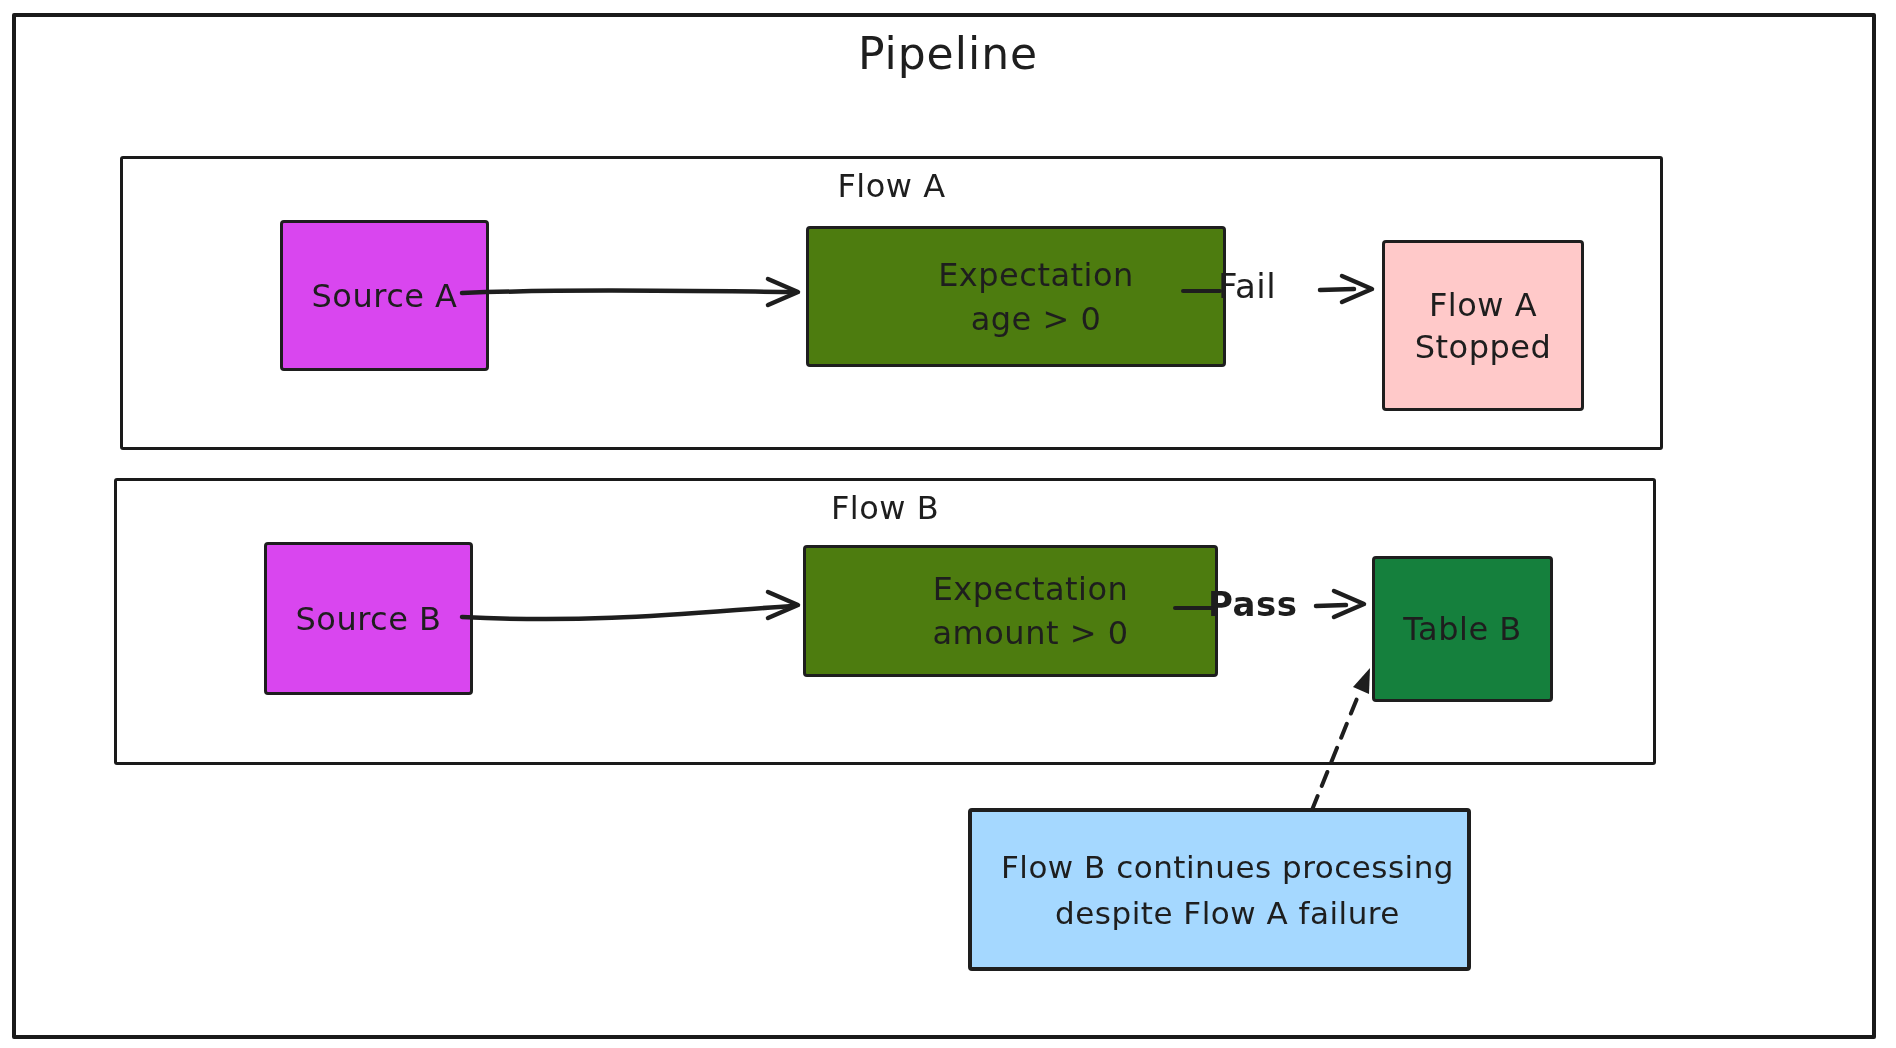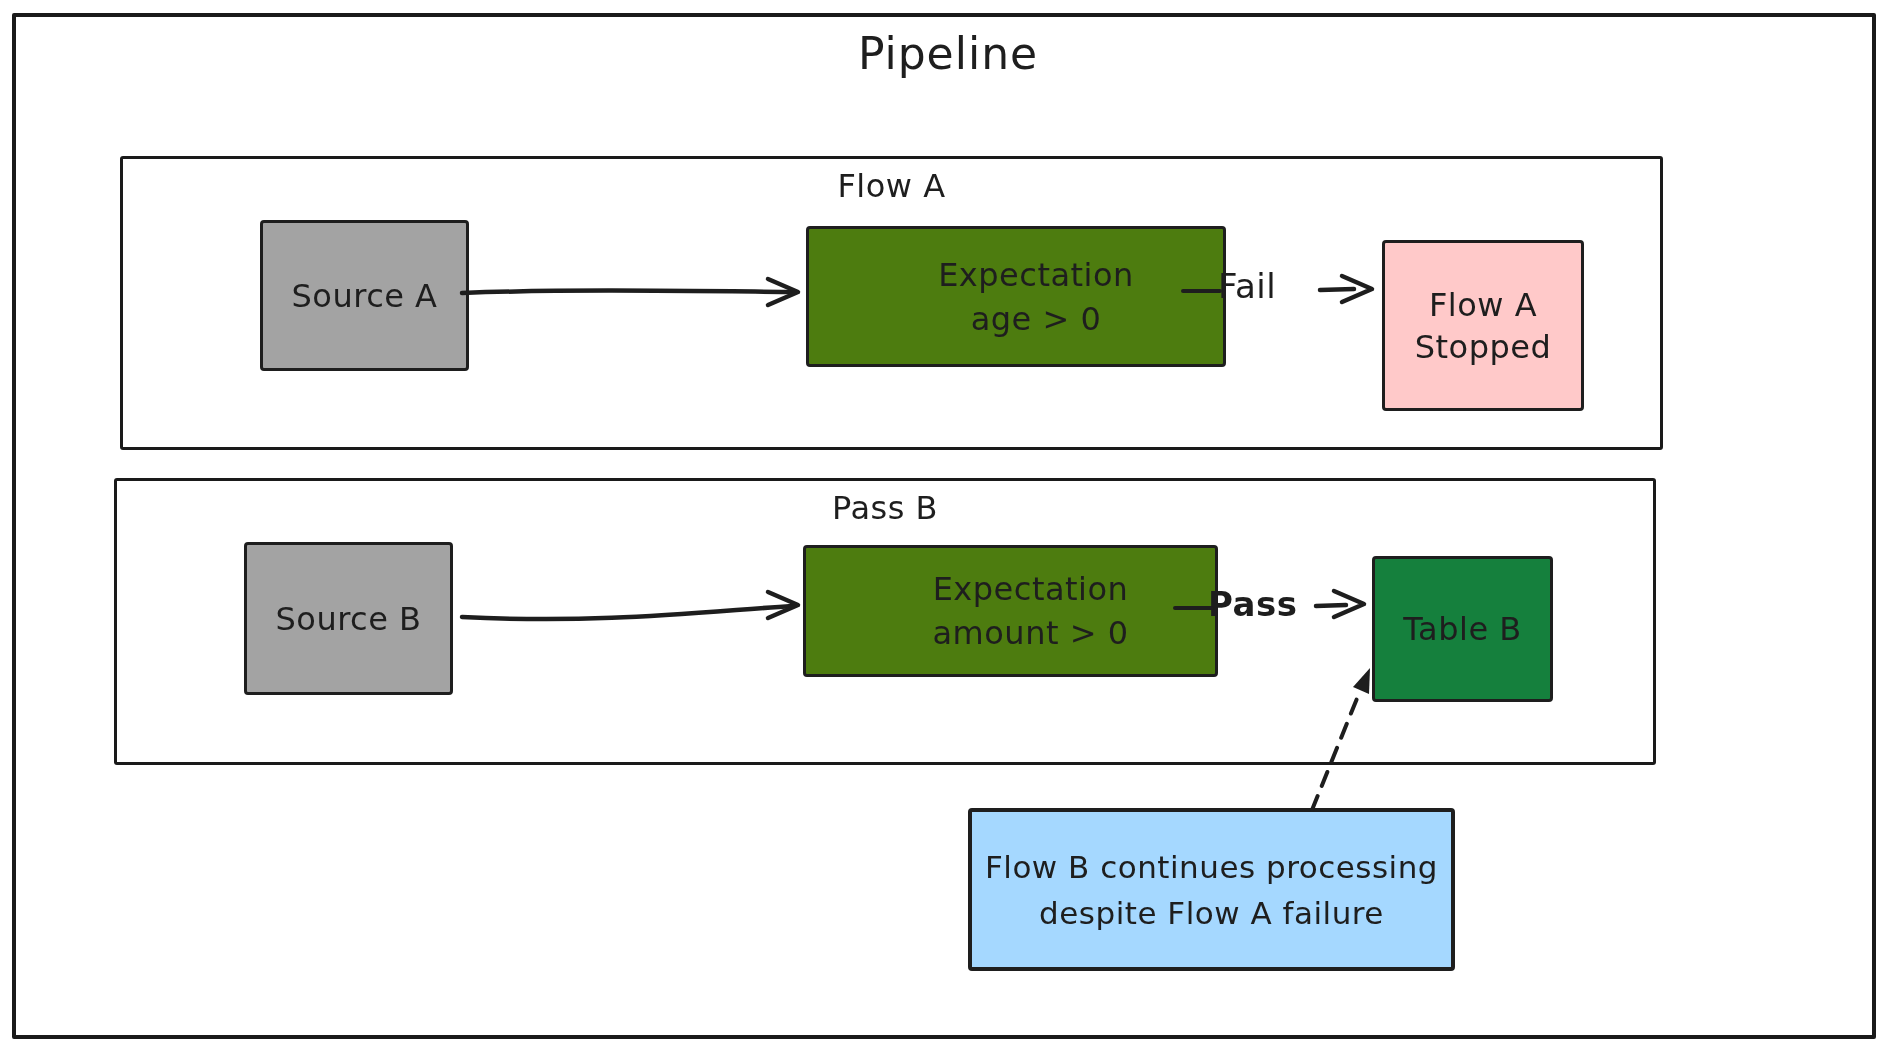--- a/index.html
+++ b/index.html
@@ -39,25 +39,25 @@
     border-radius: 4px;
     display: flex;
     flex-direction: column;
     align-items: center;
     justify-content: center;
     text-align: center;
     font-size: 32px;
     letter-spacing: 0.5px;
     line-height: 44px;
   }
-  .fill-source      { background: #a3a3a3; }
+  .fill-source      { background: #d946ef; margin-left: 20px; }
   .fill-expectation { background: #4d7c0f; padding-left: 40px; }
   .fill-stopped     { background: #ffc9c9; }
   .fill-table       { background: #15803d; }
-  .fill-note        { background: #a5d8ff; }
+  .fill-note        { background: #a5d8ff; padding-left: 16px; }
   .edge-label {
     position: absolute;
     width: 110px;
     text-align: left;
     font-size: 34px;
     letter-spacing: 0.5px;
   }
   #fail-label { left: 1218px; top: 266px; }
   #pass-label { left: 1208px; top: 584px; font-weight: bold; }
   #note-box {
@@ -100,21 +100,21 @@
   </div>
 
   <div class="box fill-stopped" style="left:1382px; top:240px; width:196px; height:165px; line-height:42px;">
     <span>Flow A</span>
     <span>Stopped</span>
   </div>
 
   <div class="edge-label" id="fail-label">Fail</div>
 
   <div class="frame" style="left:114px; top:478px; width:1536px; height:281px;">
-    <div class="frame-label">Pass B</div>
+    <div class="frame-label">Flow B</div>
   </div>
 
   <div class="box fill-source" style="left:244px; top:542px; width:203px; height:147px;text-align:center;">
     <span>Source B</span>
   </div>
 
   <div class="box fill-expectation" style="left:803px; top:545px; width:369px; height:126px;">
     <span>Expectation</span>
     <span>amount &gt; 0</span>
   </div>

